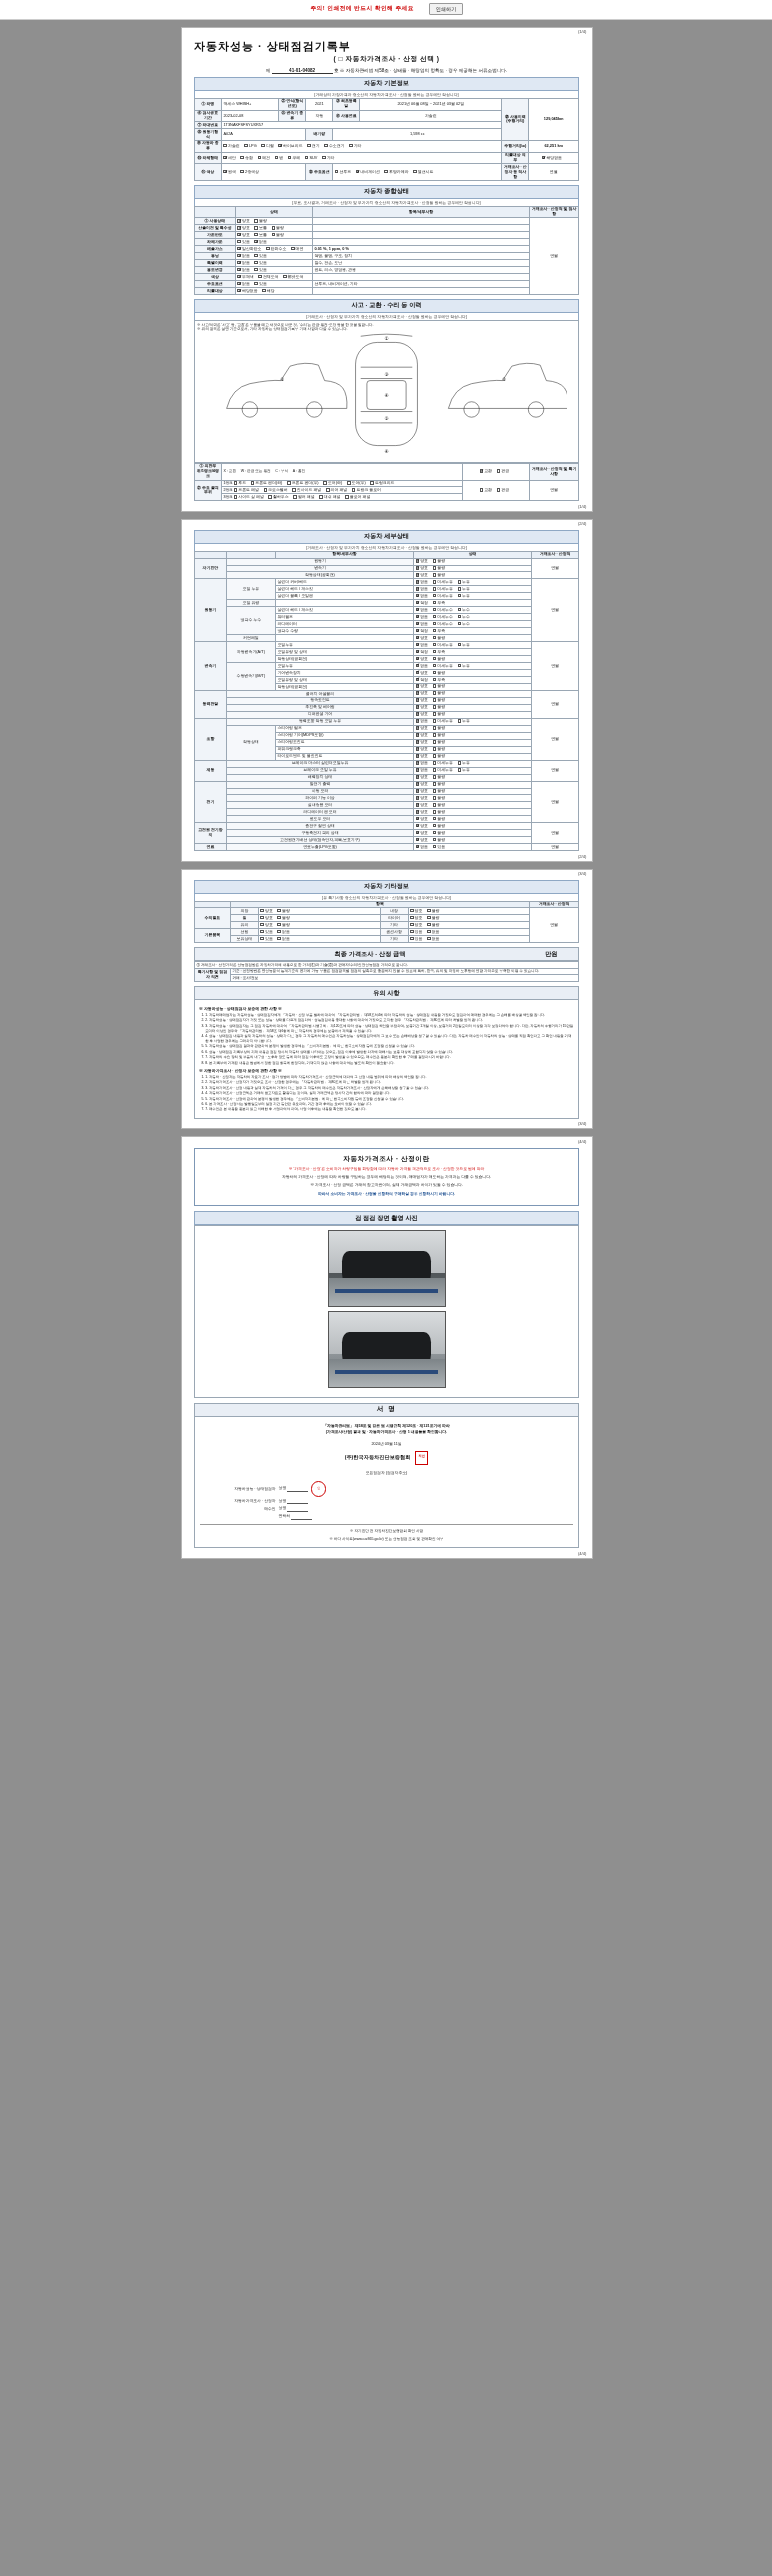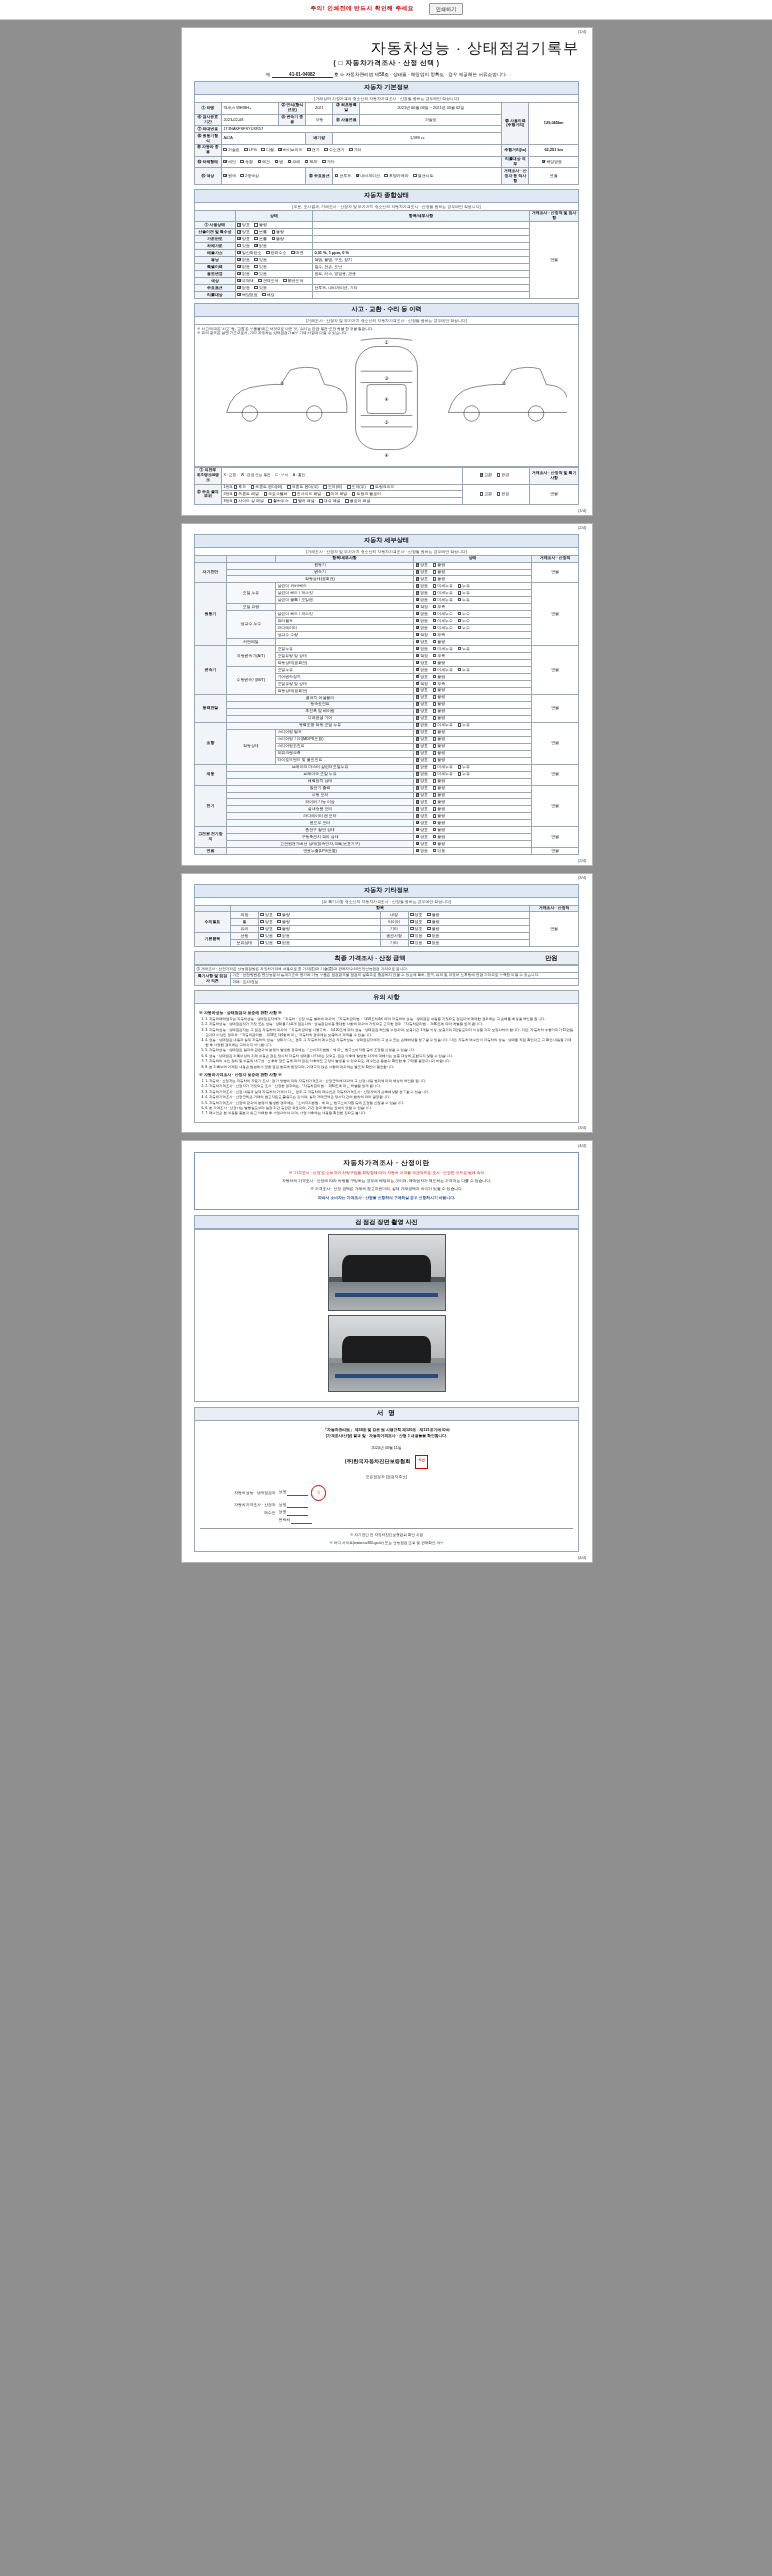--- a/index.html
+++ b/index.html
@@ -23,21 +23,21 @@
   .pages { display:flex; flex-direction:column; align-items:center; gap:7.2px; padding:7.2px 0 15.5px; }
   .page {
     width:412px; background:#fff; position:relative;
     border:0.5px solid #b5b5b5;
     padding:6.2px 12.4px 9.3px;
   }
   .pnum { position:absolute; right:5.2px; top:1.5px; font-size:4.1px; color:#444; }
   .pnum-b { position:absolute; right:5.2px; bottom:1.5px; font-size:4.1px; color:#444; }
 
   
-  .doc-title { text-align:right; font-size:15px; font-weight:normal; letter-spacing:1px; margin:5.2px 0 1px; }
+  .doc-title { text-align:left; font-size:11px; font-weight:bold; letter-spacing:1px; margin:5.2px 0 1px; }
   .doc-sub { text-align:center; font-size:6.7px; font-weight:bold; letter-spacing:0.5px; margin-bottom:4.1px; }
   .doc-line { text-align:center; font-size:4.6px; margin-bottom:1.5px; }
   .doc-line .no { border-bottom:0.5px solid #333; padding:0 17.5px; font-weight:bold; }
 
   .section-title {
     text-align:center; font-weight:bold; font-size:6.2px;
     background:#dfe8f3; border:0.5px solid #8fa8c4; padding:1.5px 0; margin-top:3.6px;
   }
   .section-note { text-align:center; font-size:3.9px; color:#333; padding:1px 0; border-left:0.5px solid #8fa8c4; border-right:0.5px solid #8fa8c4;}
 

